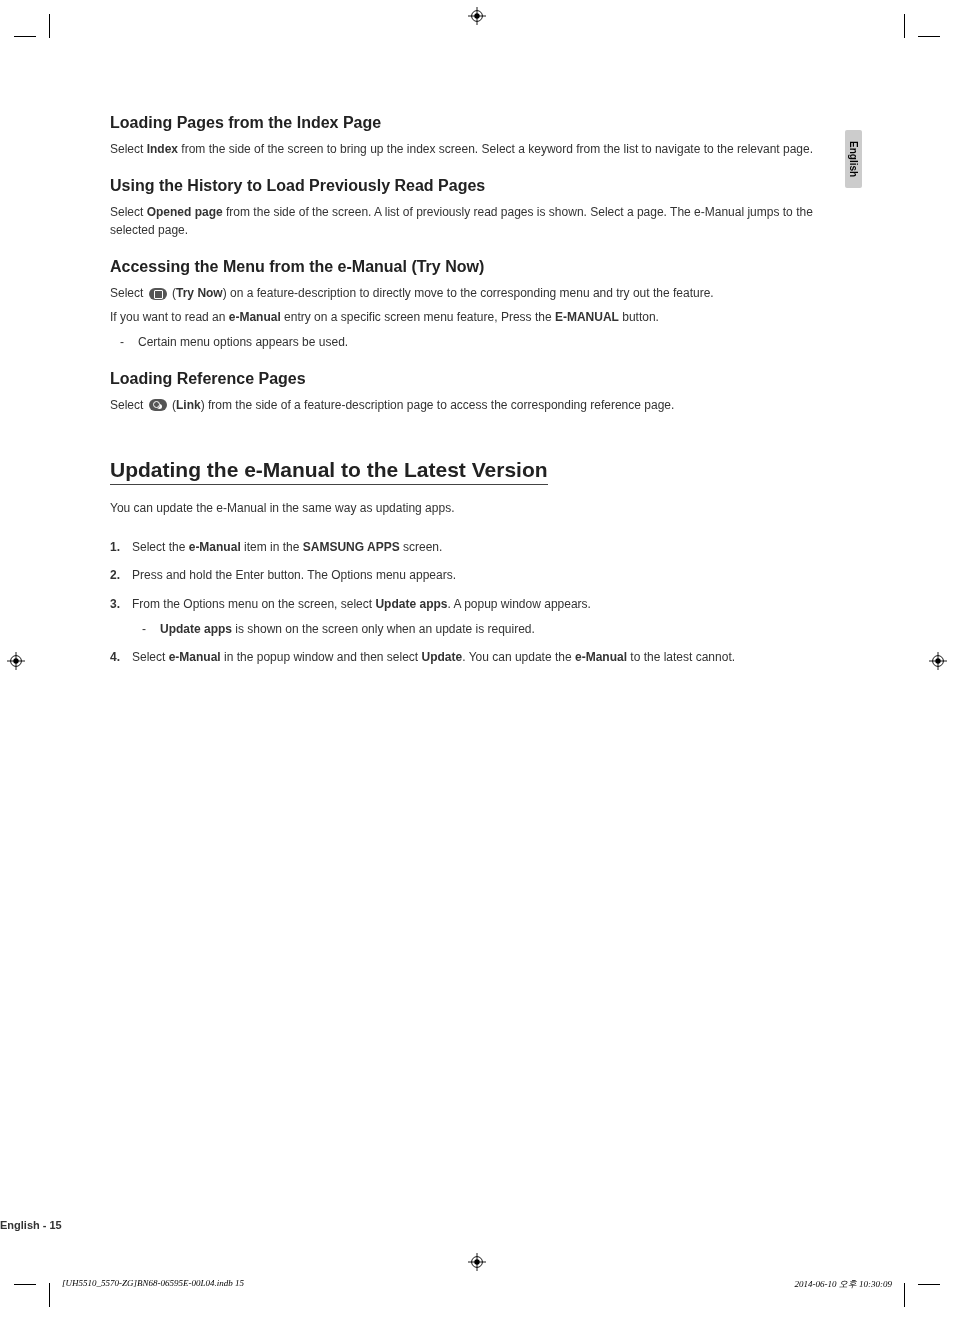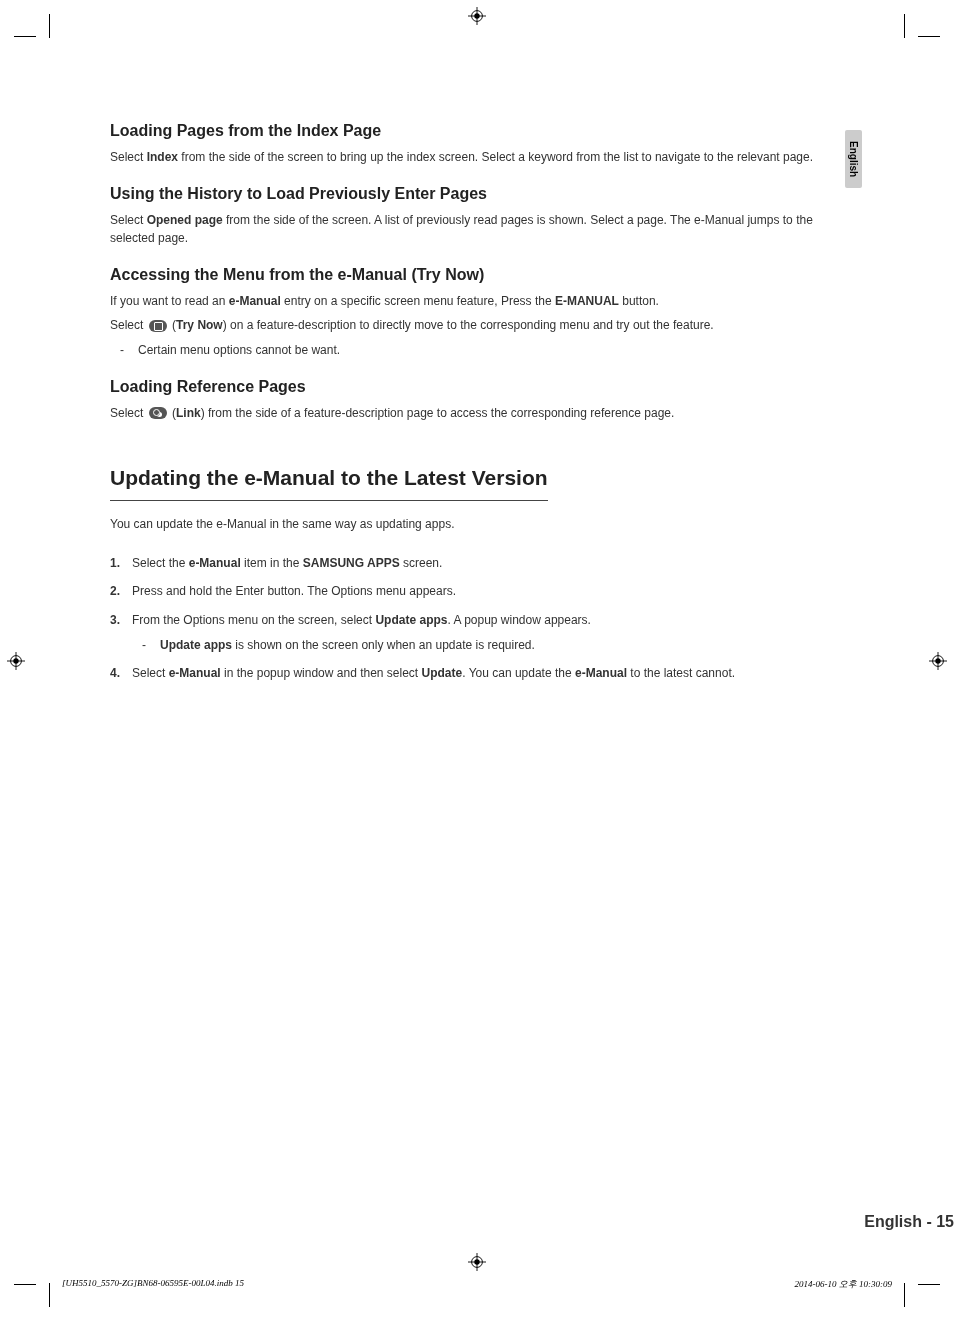--- a/index.html
+++ b/index.html
@@ -51,30 +51,30 @@
       text-orientation: mixed;
       border-radius: 2px;
     }
     h3 {
       font-size: 16px;
       font-weight: bold;
       color: #222;
       margin-top: 18px;
       margin-bottom: 8px;
     }
-    h3.first { margin-top: 12px; }
+    h3.first { margin-top: 4px; }
     h2.section-title {
       font-size: 21px;
       font-weight: bold;
       color: #222;
       margin-top: 38px;
       margin-bottom: 14px;
       display: inline-block;
       border-bottom: 1px solid #444;
-      padding-bottom: 10px;
+      padding-bottom: 2px;
     }
     p {
       font-size: 12px;
       line-height: 1.55;
       color: #333;
       margin-bottom: 6px;
     }
     .bold { font-weight: bold; }
     .bullet-row {
       display: flex;
@@ -130,22 +130,22 @@
     .icon-pill.link::after {
       border-radius: 4px;
       width: 5px; height: 5px;
       left: 4px; top: 2px;
       box-shadow: 3px 2px 0 -1px #fff;
     }
     .footer-page {
       position: absolute;
       bottom: 90px;
       left: 0; right: 0;
-      text-align: right;
-      font-size: 16px;
+      text-align: left;
+      font-size: 11px;
       font-weight: bold;
     }
     .footer-meta {
       position: absolute;
       bottom: 30px;
       left: 62px;
       right: 62px;
       display: flex;
       justify-content: space-between;
       font-size: 9px;
@@ -195,35 +195,35 @@
 
 <div class="lang-tab">English</div>
 
 <div class="content">
 
   <h3 class="first">Loading Pages from the Index Page</h3>
   <p>
     <span>Select </span><span class="bold">Index</span><span> from the side of the screen to bring up the index screen. Select a keyword from the list to navigate to the relevant page.</span>
   </p>
 
-  <h3>Using the History to Load Previously Enter Pages</h3>
+  <h3>Using the History to Load Previously Read Pages</h3>
   <p>
     <span>Select </span><span class="bold">Opened page</span><span> from the side of the screen. A list of previously read pages is shown. Select a page. The e-Manual jumps to the selected page.</span>
   </p>
 
   <h3>Accessing the Menu from the e-Manual (Try Now)</h3>
   <p>
+    <span>Select </span><span class="icon-pill"></span> (<span class="bold">Try Now</span><span>) on a feature-description to directly move to the corresponding menu and try out the feature.</span>
+  </p>
+  <p>
     <span>If you want to read an </span><span class="bold">e-Manual</span><span> entry on a specific screen menu feature, Press the </span><span class="bold">E-MANUAL</span><span> button.</span>
-  </p>
-  <p>
-    <span>Select </span><span class="icon-pill"></span> (<span class="bold">Try Now</span><span>) on a feature-description to directly move to the corresponding menu and try out the feature.</span>
   </p>
   <div class="bullet-row">
     <span class="bullet-dash">-</span>
-    <span>Certain menu options cannot be want.</span>
+    <span>Certain menu options appears be used.</span>
   </div>
 
   <h3>Loading Reference Pages</h3>
   <p>
     <span>Select </span><span class="icon-pill link"></span> (<span class="bold">Link</span><span>) from the side of a feature-description page to access the corresponding reference page.</span>
   </p>
 
   <h2 class="section-title">Updating the e-Manual to the Latest Version</h2>
   <p>You can update the e-Manual in the same way as updating apps.</p>
 

